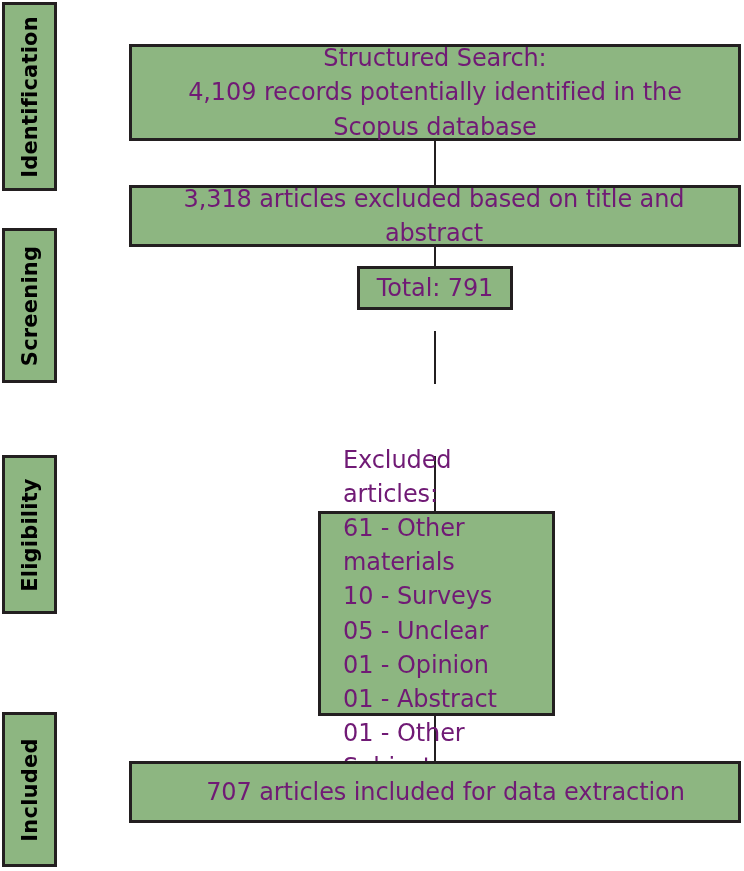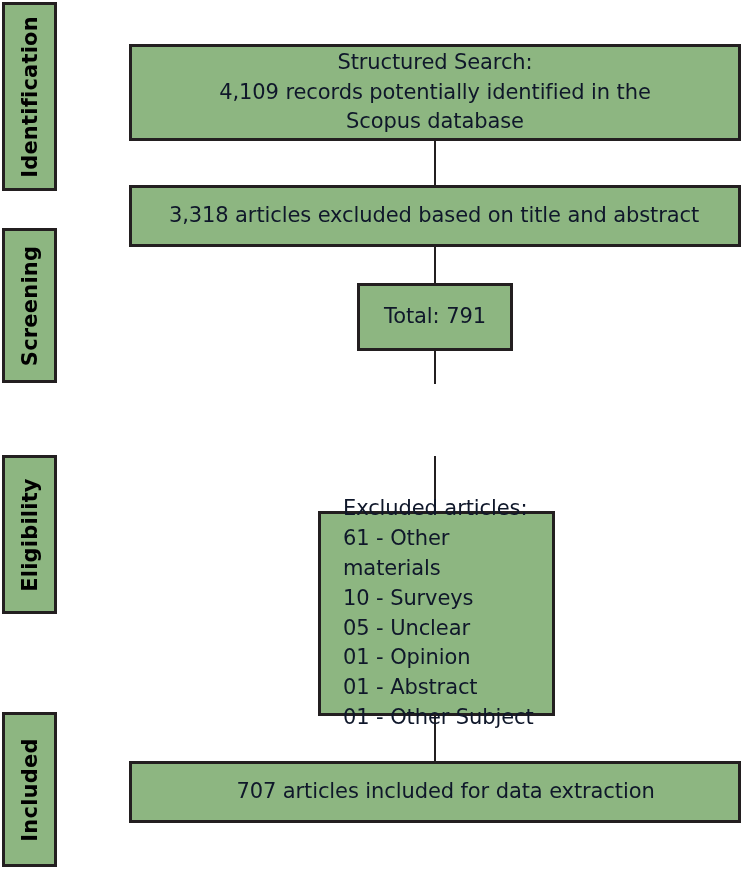--- a/index.html
+++ b/index.html
@@ -48,23 +48,23 @@
   }
 
   
   .flow-box {
     display: flex;
     align-items: center;
     justify-content: center;
     padding: 0 10px;
   }
   .flow-text {
-    font-size: 21px;
+    font-size: 24px;
     line-height: 1.42;
-    color: #0f172a;
+    color: #701a75;
     text-align: center;
     font-weight: 400;
     letter-spacing: -0.1px;
     white-space: pre-line;
   }
   .flow-box.align-left {
     justify-content: flex-start;
     padding-left: 22px;
   }
   .flow-box.align-left .flow-text {
@@ -108,21 +108,21 @@
   <div class="flow-box" style="left:129px; top:44px; width:612px; height:97px;">
     <div class="flow-text">Structured Search:
 4,109 records potentially identified in the
 Scopus database</div>
   </div>
 
   <div class="flow-box" style="left:129px; top:185px; width:612px; height:62px;padding-left:8px;">
     <div class="flow-text">3,318 articles excluded based on title and abstract</div>
   </div>
 
-  <div class="flow-box" style="left:357px; top:283px; width:156px; height:68px;">
+  <div class="flow-box" style="left:357px; top:266px; width:156px; height:44px;">
     <div class="flow-text">Total: 791</div>
   </div>
 
 
   <div class="flow-box align-left" style="left:318px; top:511px; width:237px; height:205px;">
     <div class="flow-text">Excluded articles:
 61 - Other materials
 10 - Surveys
 05 - Unclear
 01 - Opinion

